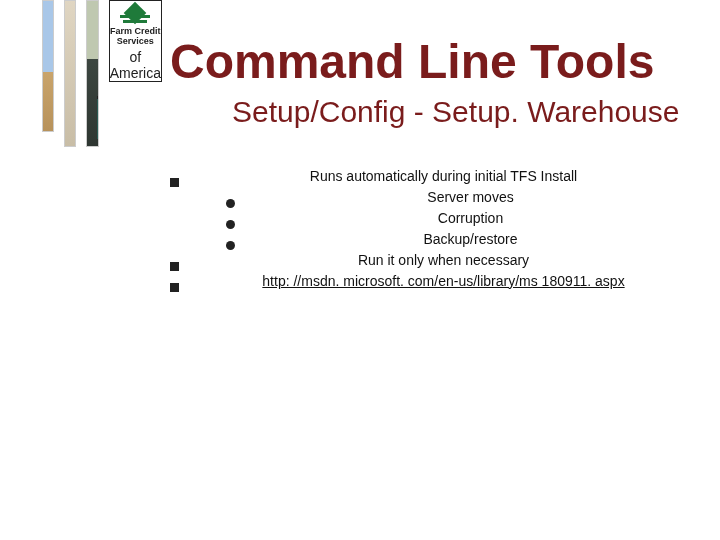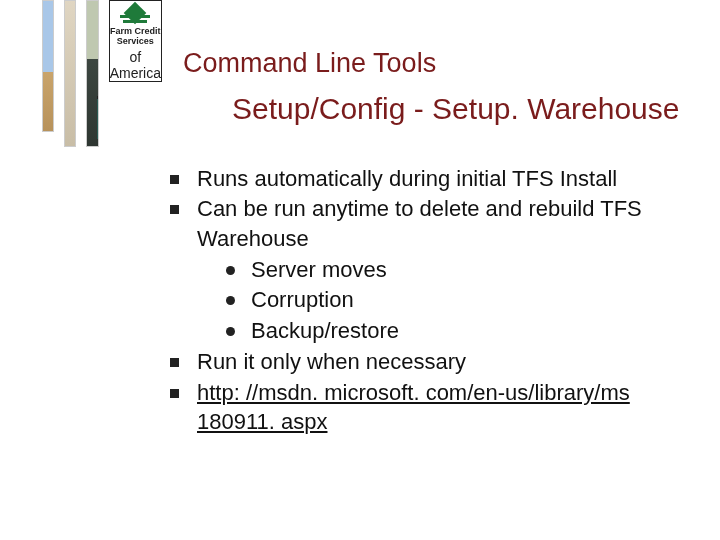--- a/index.html
+++ b/index.html
@@ -76,36 +76,37 @@
   .logo-text { font-size:9px; font-weight:bold; color:#222; text-align:center; line-height:1.1; }
   .logo-sub  { font-size:14px; color:#222; text-align:center; }
 
   .content {
     position: absolute;
     left: 170px;
     top: 36px;
     right: 30px;
   }
   .title {
-    font-size: 27px;
+    font-size: 48px;
     color: #7a1c1c;
-    font-weight: normal;
-    margin: 13px;
+    font-weight: bold;
+    margin: 0;
     line-height: 1.1;
   }
   .subtitle {
     font-size: 30px;
     color: #7a1c1c;
     margin: 6px 0 0 62px;
   }
   .bullets {
     margin-top: 38px;
-    font-size: 22px;
+    font-size: 14px;
     color: #111;
     line-height: 1.35;
+    text-align: center;
   }
   .bullet-row {
     display: flex;
     align-items: flex-start;
     margin-bottom: 1px;
   }
   .sq {
     width: 9px;
     height: 9px;
     background: #222;
@@ -169,24 +170,20 @@
     <h1 class="title">Command Line Tools</h1>
     <div class="subtitle">Setup/Config - Setup. Warehouse</div>
 
     <div class="bullets">
 
       <div class="bullet-row">
         <span class="sq"></span>
         <span class="bullet-text">Runs automatically during initial TFS Install</span>
       </div>
 
-      <div class="bullet-row">
-        <span class="sq"></span>
-        <span class="bullet-text">Can be run anytime to delete and rebuild TFS Warehouse</span>
-      </div>
 
       <div class="sub-bullets">
         <div class="sub-row">
           <span class="dot"></span>
           <span class="bullet-text">Server moves</span>
         </div>
         <div class="sub-row">
           <span class="dot"></span>
           <span class="bullet-text">Corruption</span>
         </div>

